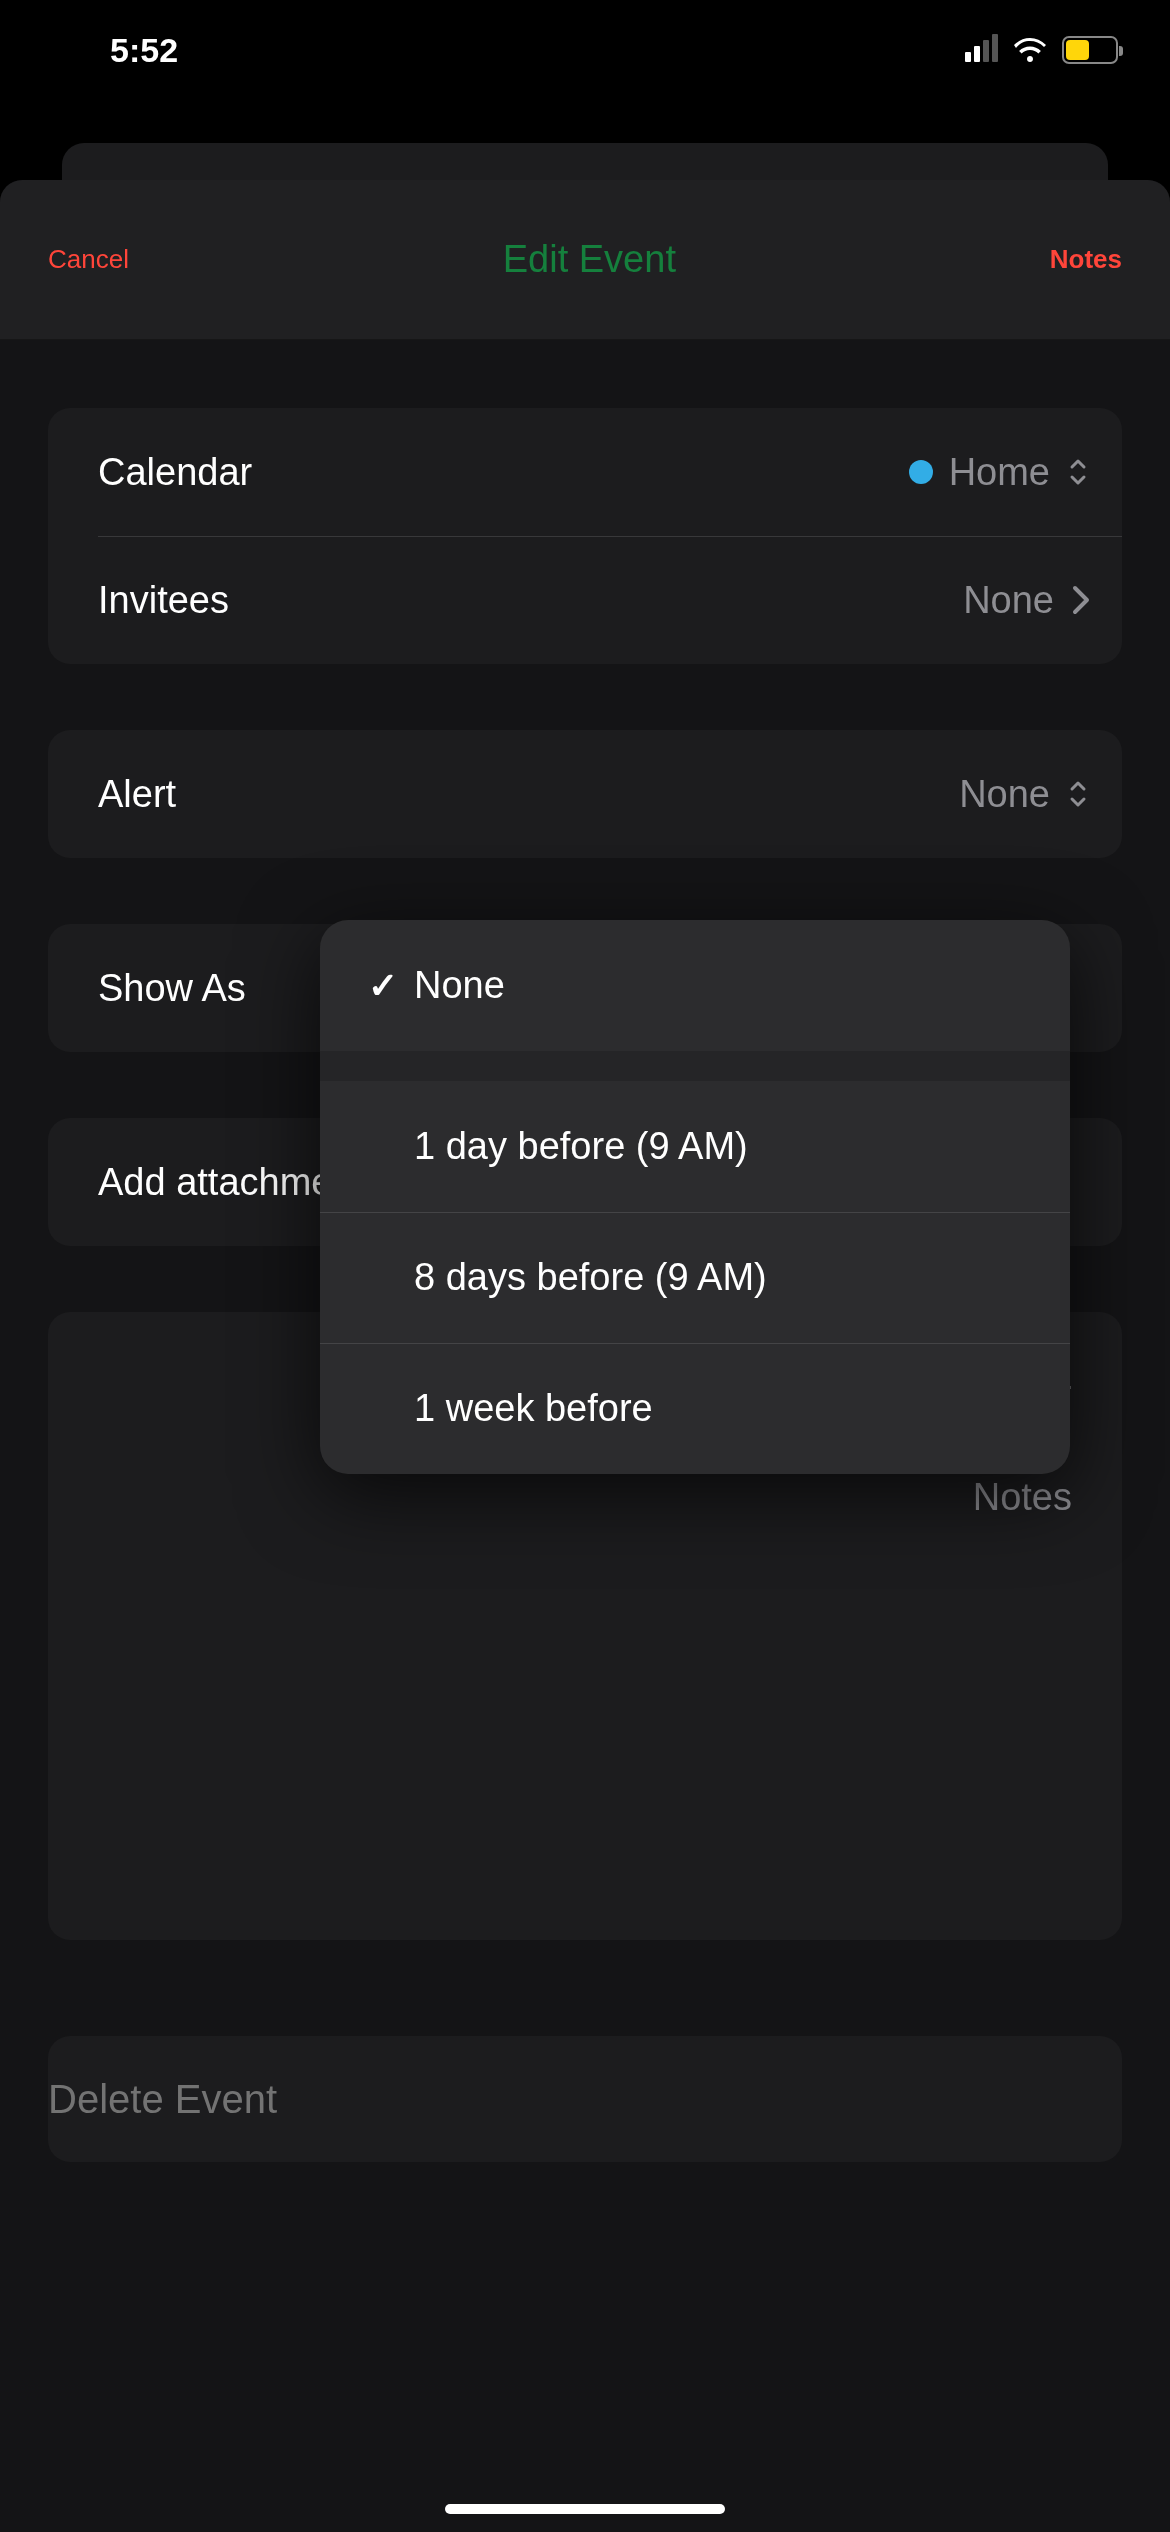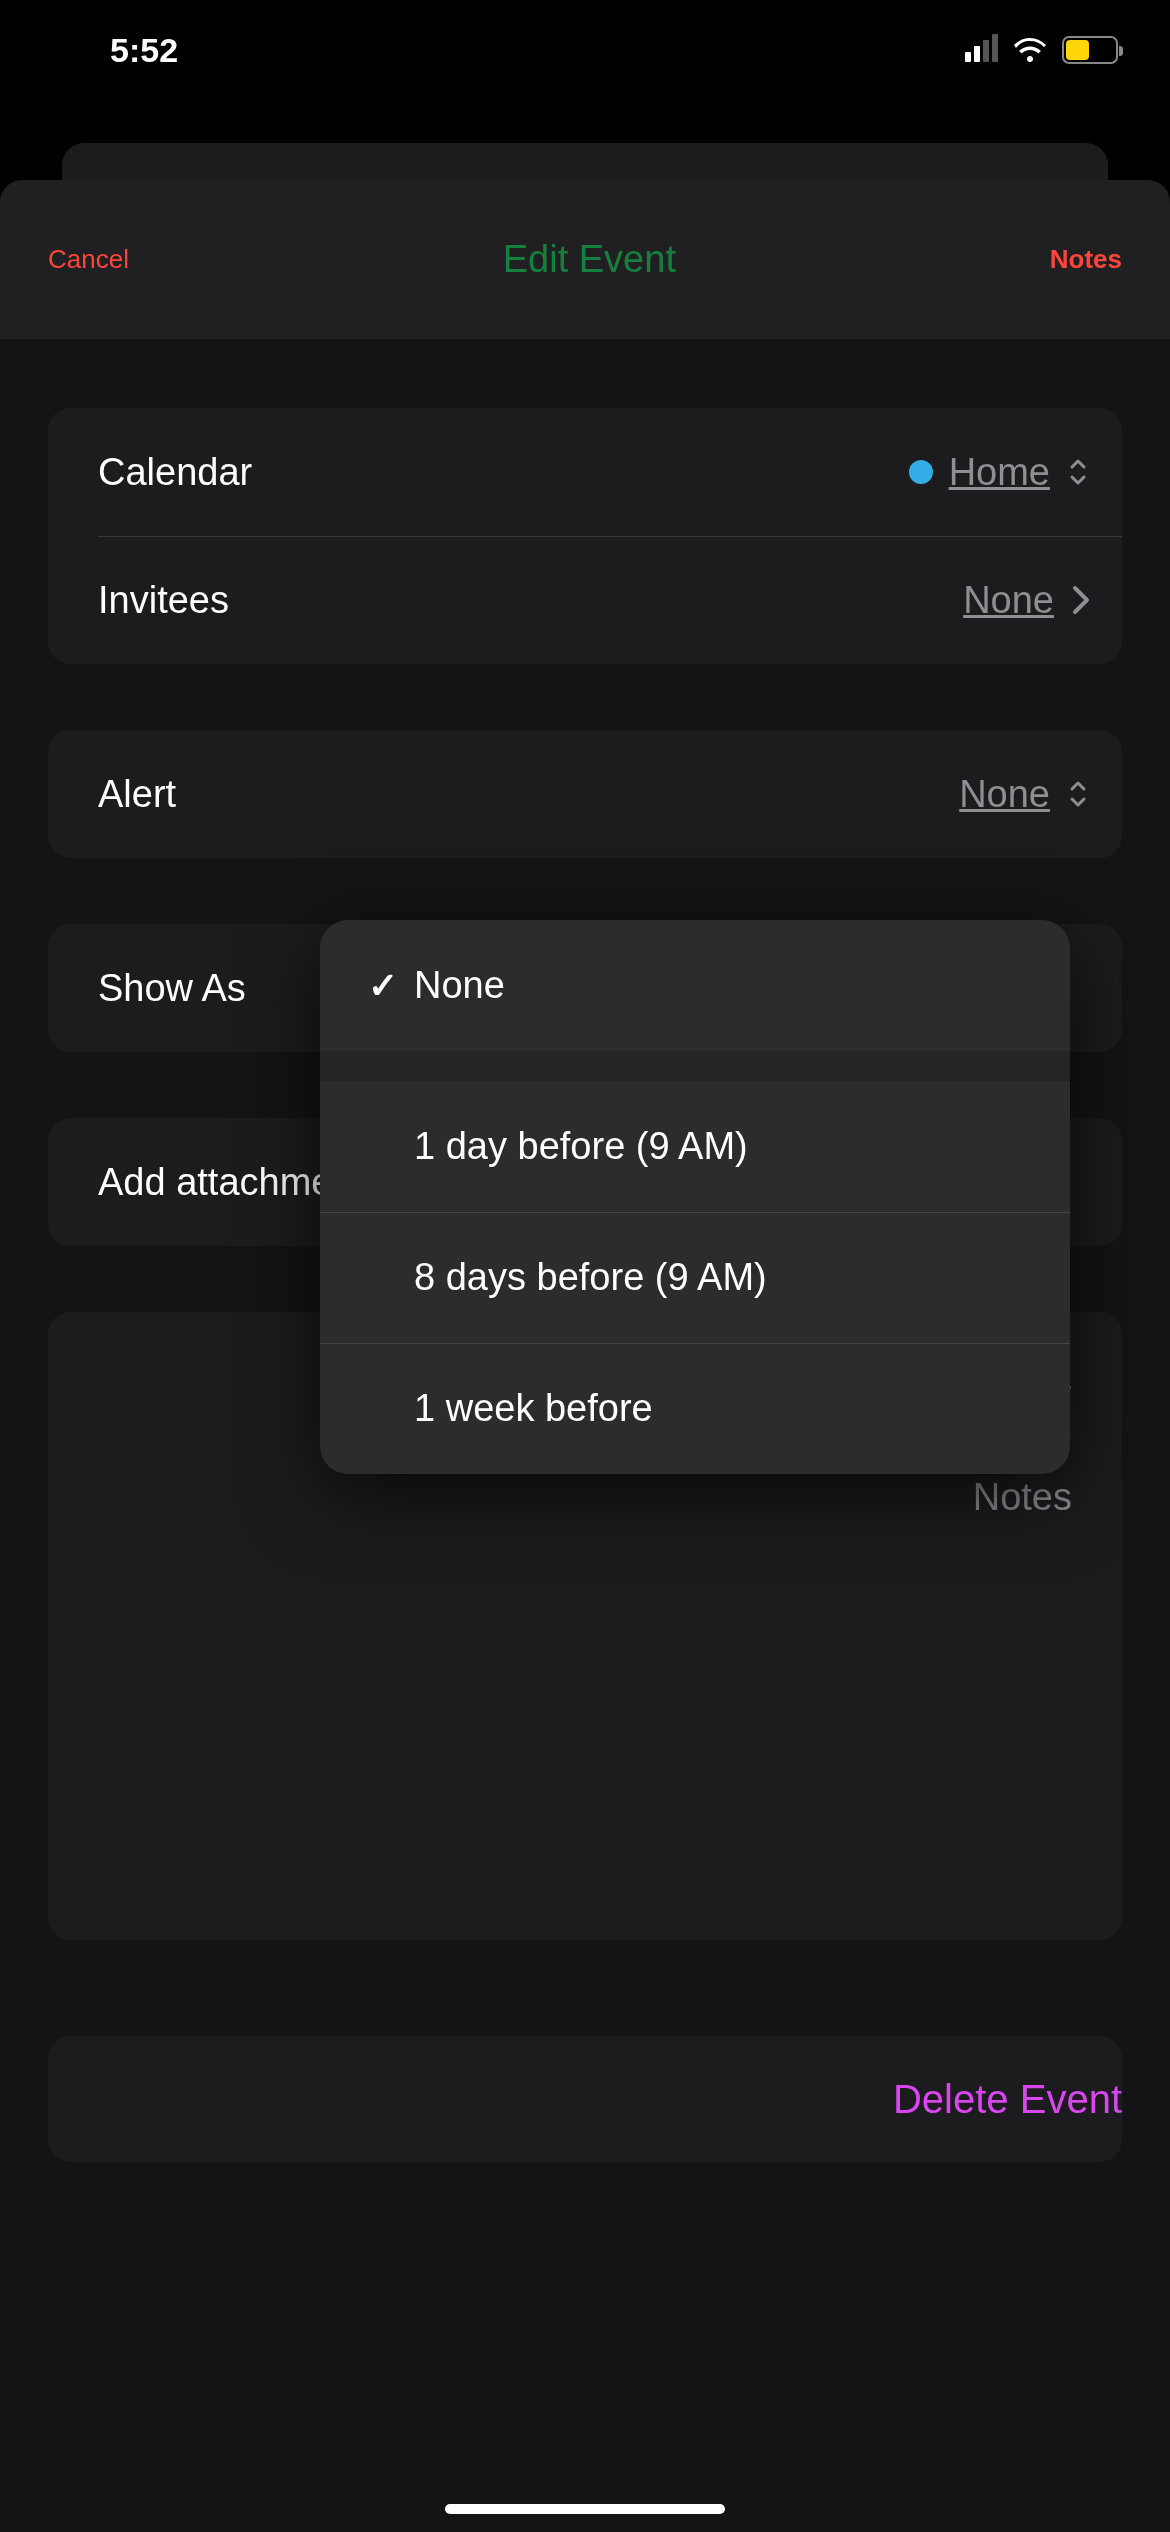--- a/index.html
+++ b/index.html
@@ -143,21 +143,20 @@
       position:absolute;
       left:50px; right:0; top:0;
       height:1px;
       background:#38383a;
     }
     .row .value-container {
       display:flex;
       align-items:center;
       gap:16px;
       color:#8e8e93;
-      text-decoration:underline;
     }
     .cal-dot {
       width:24px; height:24px; border-radius:50%;
     }
 
     .input-row {
       min-height:128px;
       padding:0 50px;
       display:flex;
       align-items:center;
@@ -171,23 +170,23 @@
       min-height:500px;
       padding:36px 50px;
     }
 
     .delete-group {
       background:#1c1c1e;
       border-radius:22px;
       min-height:126px;
       display:flex;
       align-items:center;
-      justify-content:flex-end;
+      justify-content:flex-start;
       font-size:40px;
-      color:#d946ef;
+      color:#737373;
       margin-top: 40px;
     }
 
     
     .chevron-right svg, .chevron-updown svg { display:block; }
 
     
     .popover {
       position:absolute;
       top: 740px;

